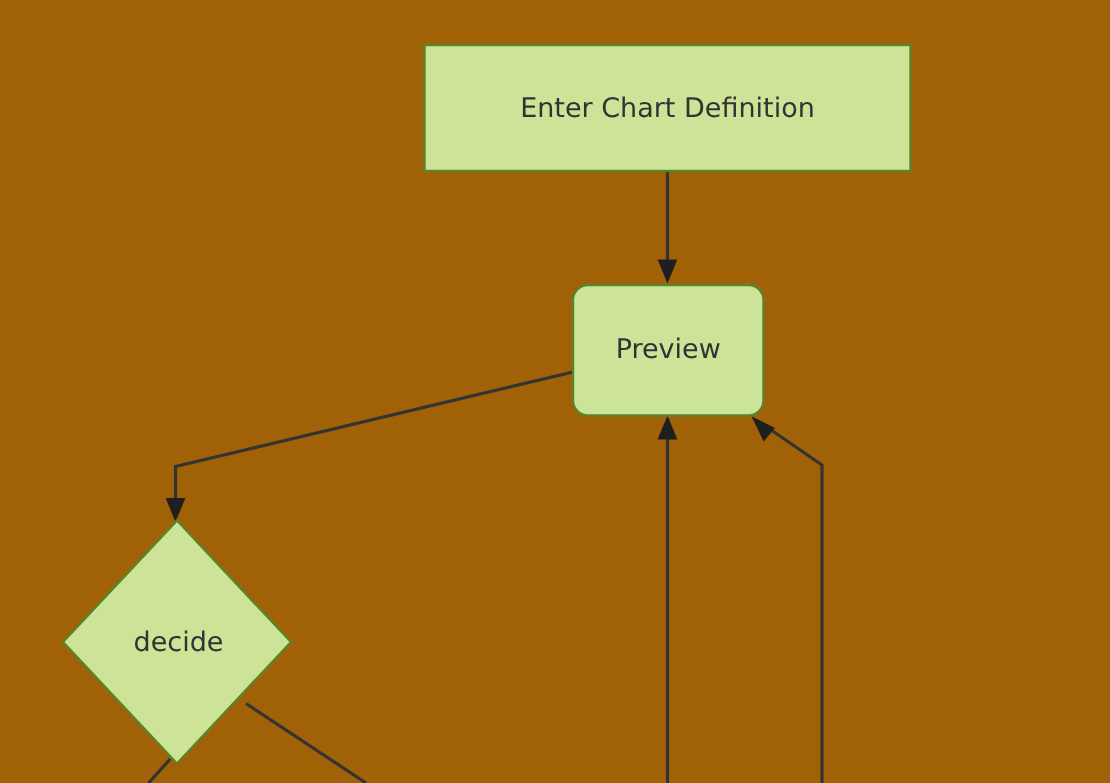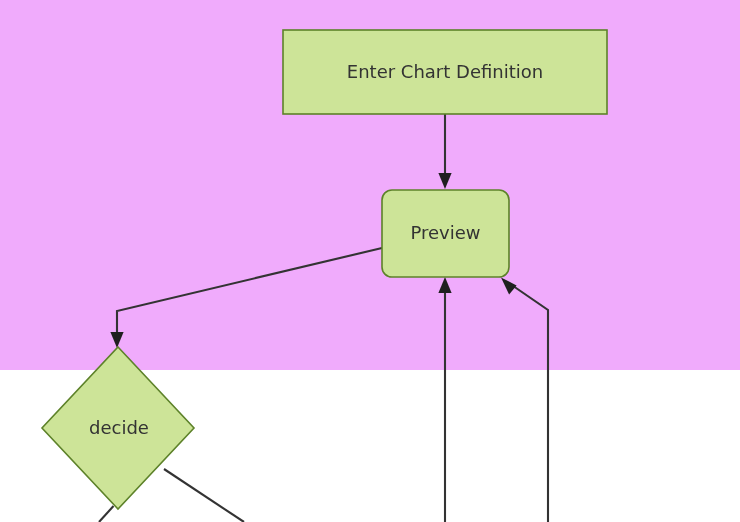--- a/index.html
+++ b/index.html
@@ -9,22 +9,22 @@
   }
   body {
     width: 740px;
     height: 522px;
     overflow: hidden;
     font-family: "DejaVu Sans", "Liberation Sans", sans-serif;
   }
   #diagram-canvas {
     position: relative;
     width: 740px;
-    height: 370px;
-    background: #f0abfc;
+    height: 522px;
+    background: #a16207;
   }
   #flow-svg {
     position: absolute;
     top: 0;
     left: 0;
     width: 740px;
     height: 522px;
     display: block;
   }
   .node-shape {

